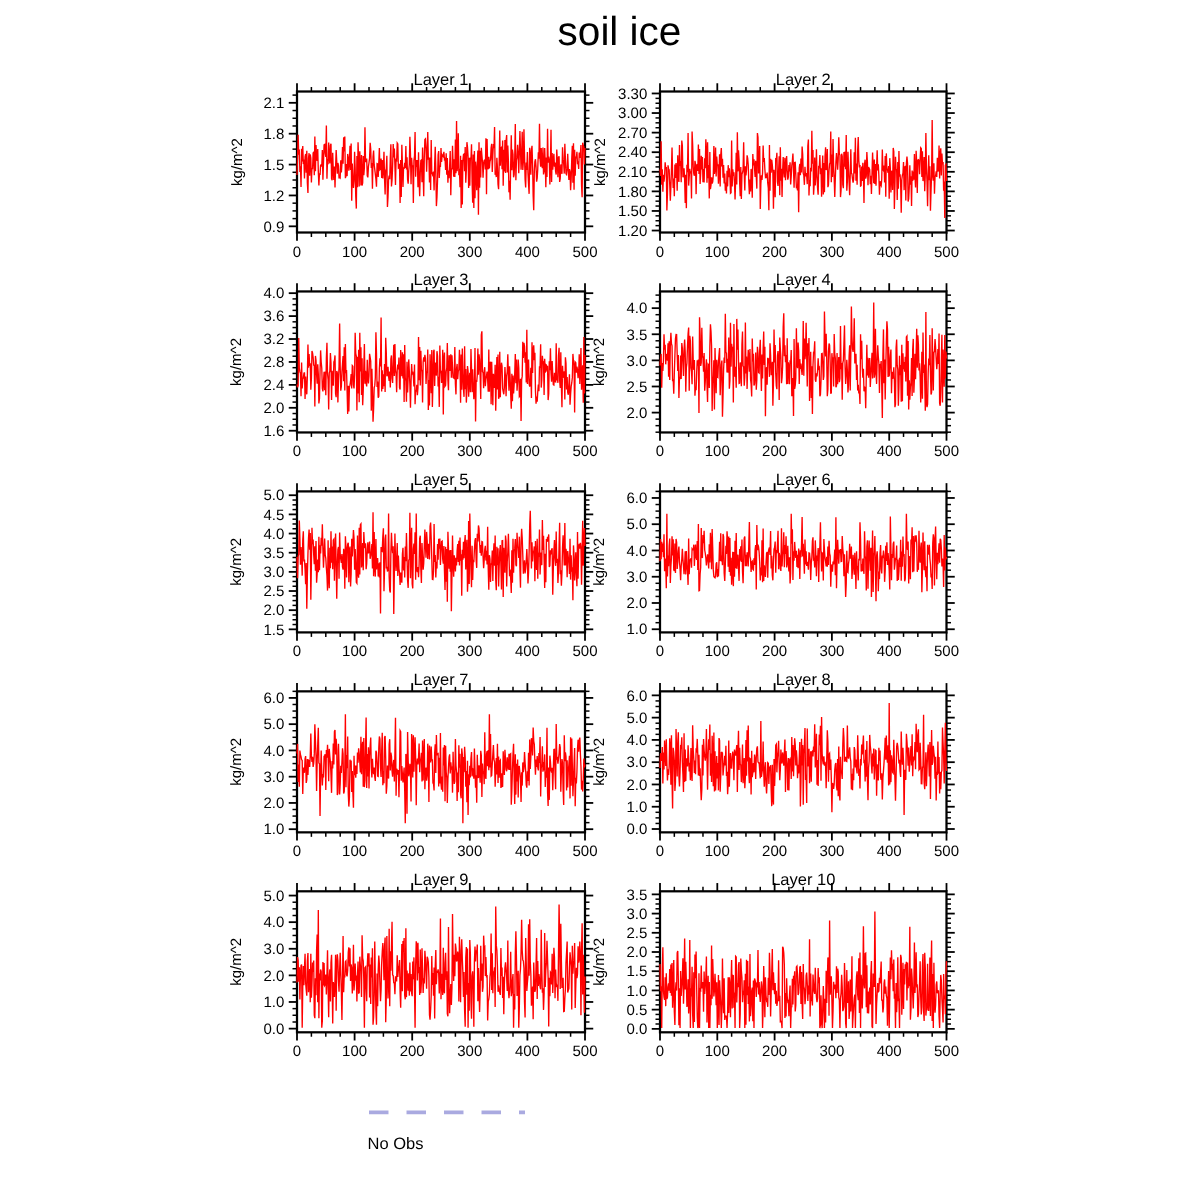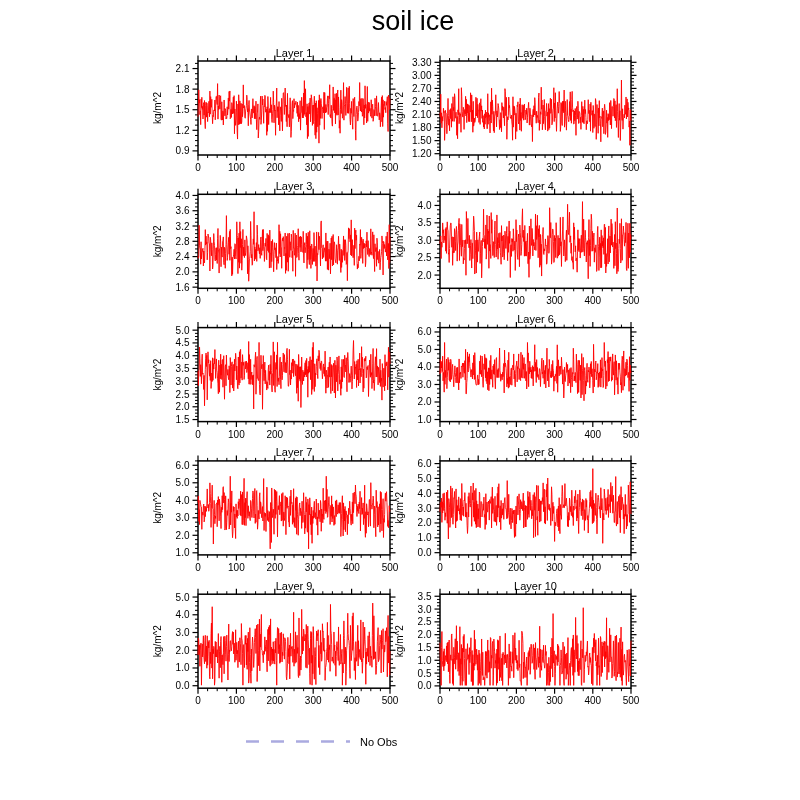--- a/index.html
+++ b/index.html
@@ -3,22 +3,22 @@
 <meta charset="utf-8">
 <style>
   html,body{margin:0;padding:0;background:#fff;}
   .page{width:800px;height:800px;position:relative;background:#fff;
         font-family:"Liberation Sans",sans-serif;color:#000;overflow:hidden;}
   .fig-title{position:absolute;top:6px;left:13px;width:800px;text-align:center;
              font-size:27px;color:#000;}
   #chart-svg{position:absolute;top:0;left:0;
              font-family:"Liberation Sans",sans-serif;}
   #chart-svg text{fill:#000;}
-  .legend-row{position:absolute;display:flex;align-items:center;gap:9px;
-              font-size:11px;color:#000;}
+  .legend-row{position:absolute;display:flex;gap:9px;
+              font-size:11px;color:#000;flex-direction:column;}
   #legend-row-0{top:735px;left:245px;}
   #legend-row-1{top:769px;left:245px;}
   .legend-swatch{width:106px;height:13px;flex:none;display:block;}
 </style>
 </head>
 <body>
 
 <div class="page">
   <div class="fig-title">soil ice</div>
 

